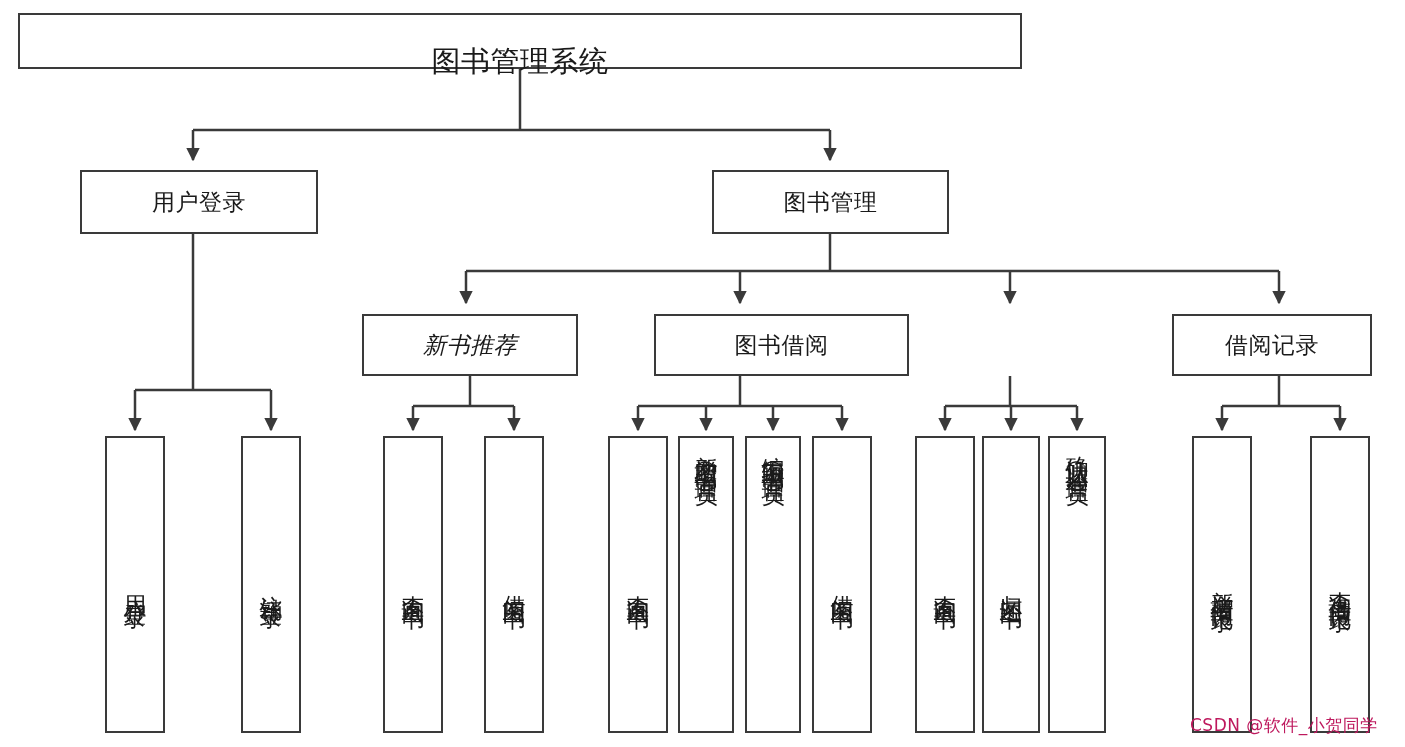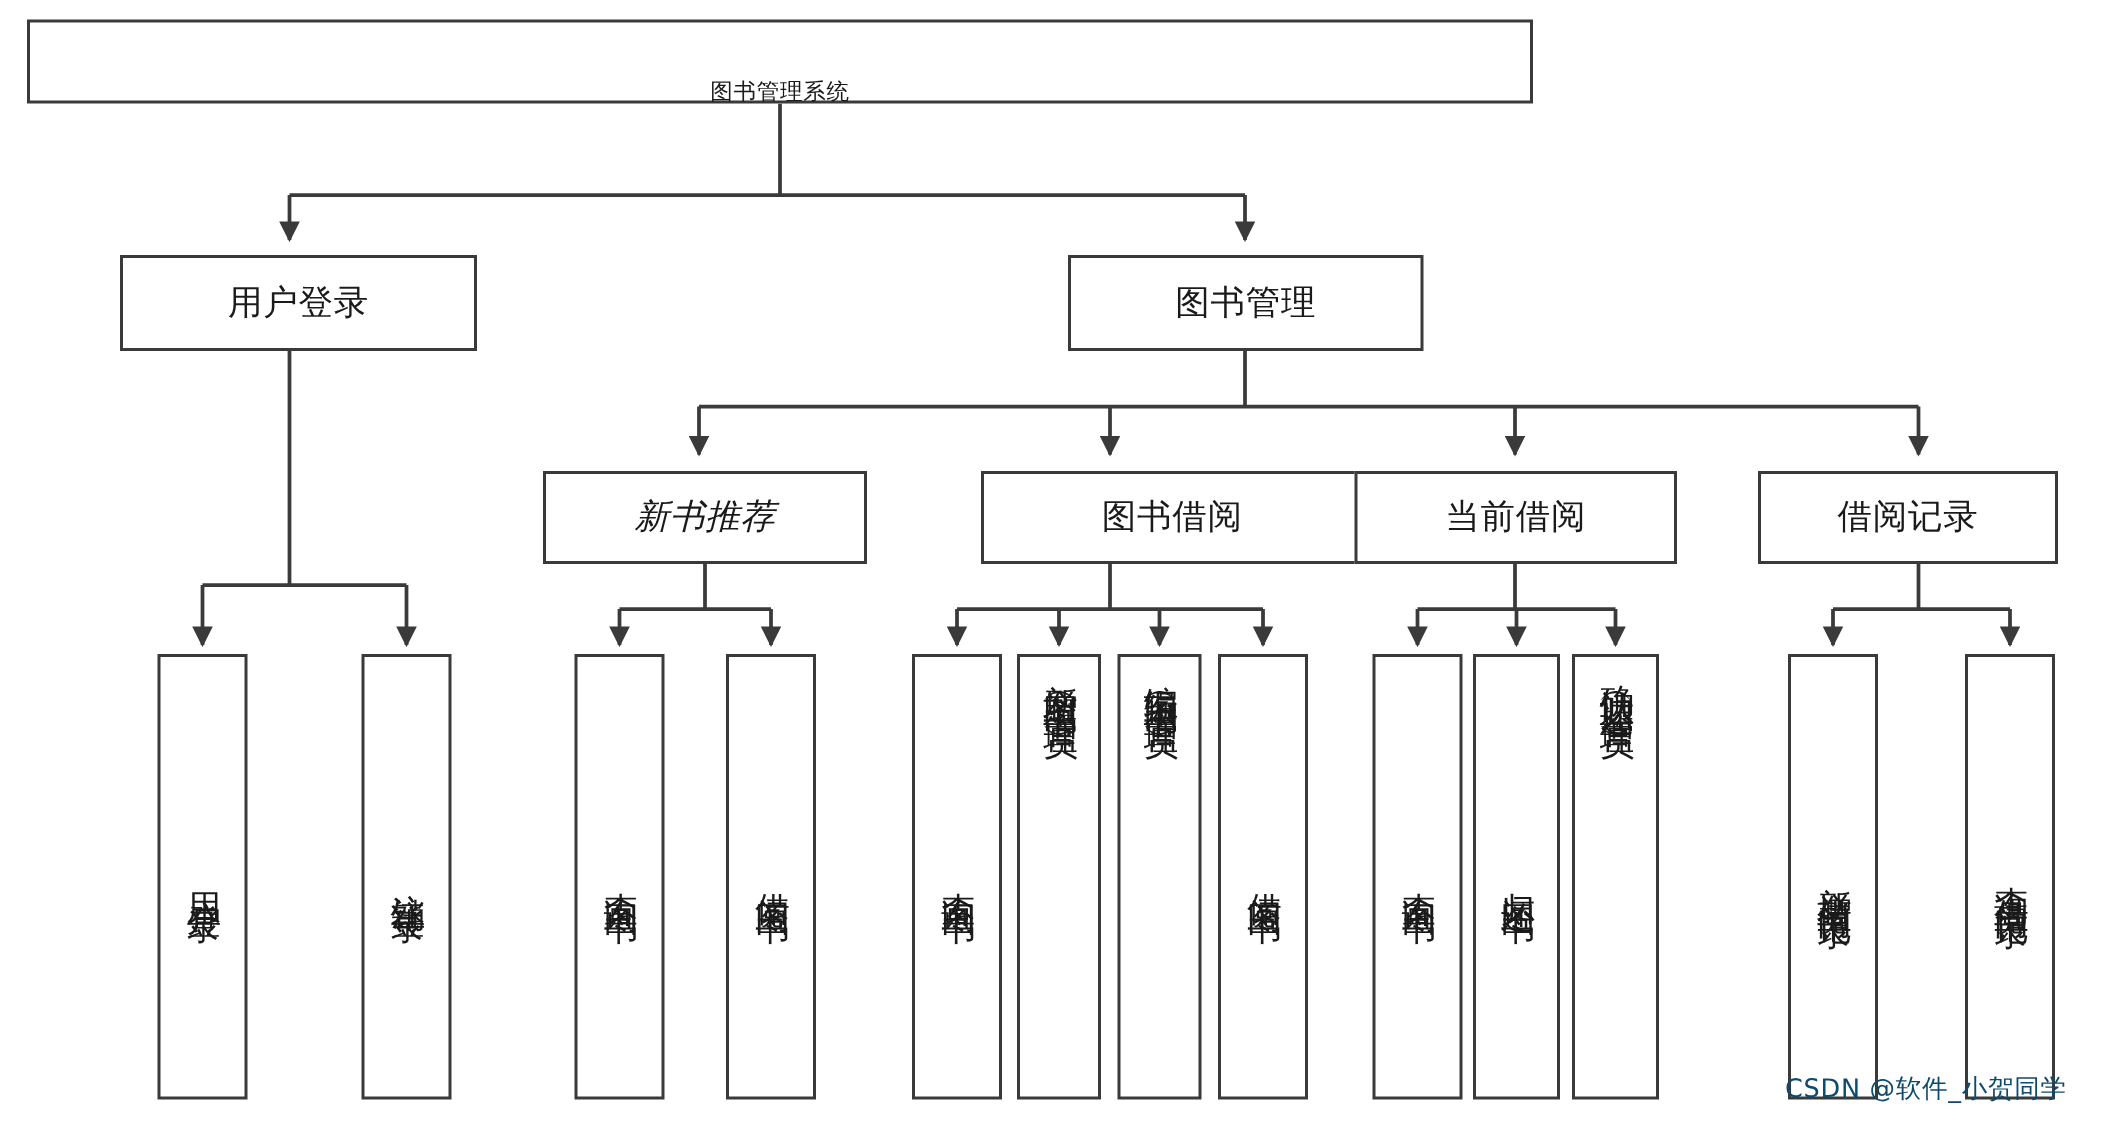--- a/index.html
+++ b/index.html
@@ -40,21 +40,21 @@
     text-align: center;
     line-height: 1.08;
     white-space: nowrap;
   }
   
   .node.horiz .label {
     font-size: 23px;
     letter-spacing: 0.5px;
   }
   .node.root .label {
-    font-size: 15px;
+    font-size: 29px;
     margin-top: 41px;
   }
   
   .node.vert {
     align-items: flex-start;
     justify-content: center;
     padding-top: 0;
   }
   .node.vert .label {
     writing-mode: vertical-rl;
@@ -63,21 +63,21 @@
     line-height: 1.0;
     letter-spacing: 4px;
     white-space: nowrap;
   }
   .node.vert.mid {
     align-items: center;
   }
   .watermark {
     position: absolute;
     font-size: 17px;
-    color: #0c4a6e;
+    color: #be185d;
     white-space: nowrap;
     letter-spacing: 0.5px;
   }
 </style>
 </head>
 <body>
 
 <div id="canvas">
 
   <svg id="edges" viewBox="0 0 1405 747" xmlns="http://www.w3.org/2000/svg">
@@ -140,23 +140,20 @@
   <div class="node horiz" style="left:712px; top:170px; width:237px; height:64px;">
     <span class="label">图书管理</span>
   </div>
 
   <div class="node horiz" style="left:362px; top:314px; width:216px; height:62px;font-style:italic;">
     <span class="label">新书推荐</span>
   </div>
   <div class="node horiz" style="left:654px; top:314px; width:255px; height:62px;">
     <span class="label">图书借阅</span>
   </div>
-  <div class="node horiz" style="left:903px; top:314px; width:215px; height:62px;">
-    <span class="label">当前借阅</span>
-  </div>
   <div class="node horiz" style="left:1172px; top:314px; width:200px; height:62px;">
     <span class="label">借阅记录</span>
   </div>
 
   <div class="node vert mid" style="left:105px; top:436px; width:60px; height:297px;">
     <span class="label">用户登录</span>
   </div>
   <div class="node vert mid" style="left:241px; top:436px; width:60px; height:297px;">
     <span class="label">注销登录</span>
   </div>

